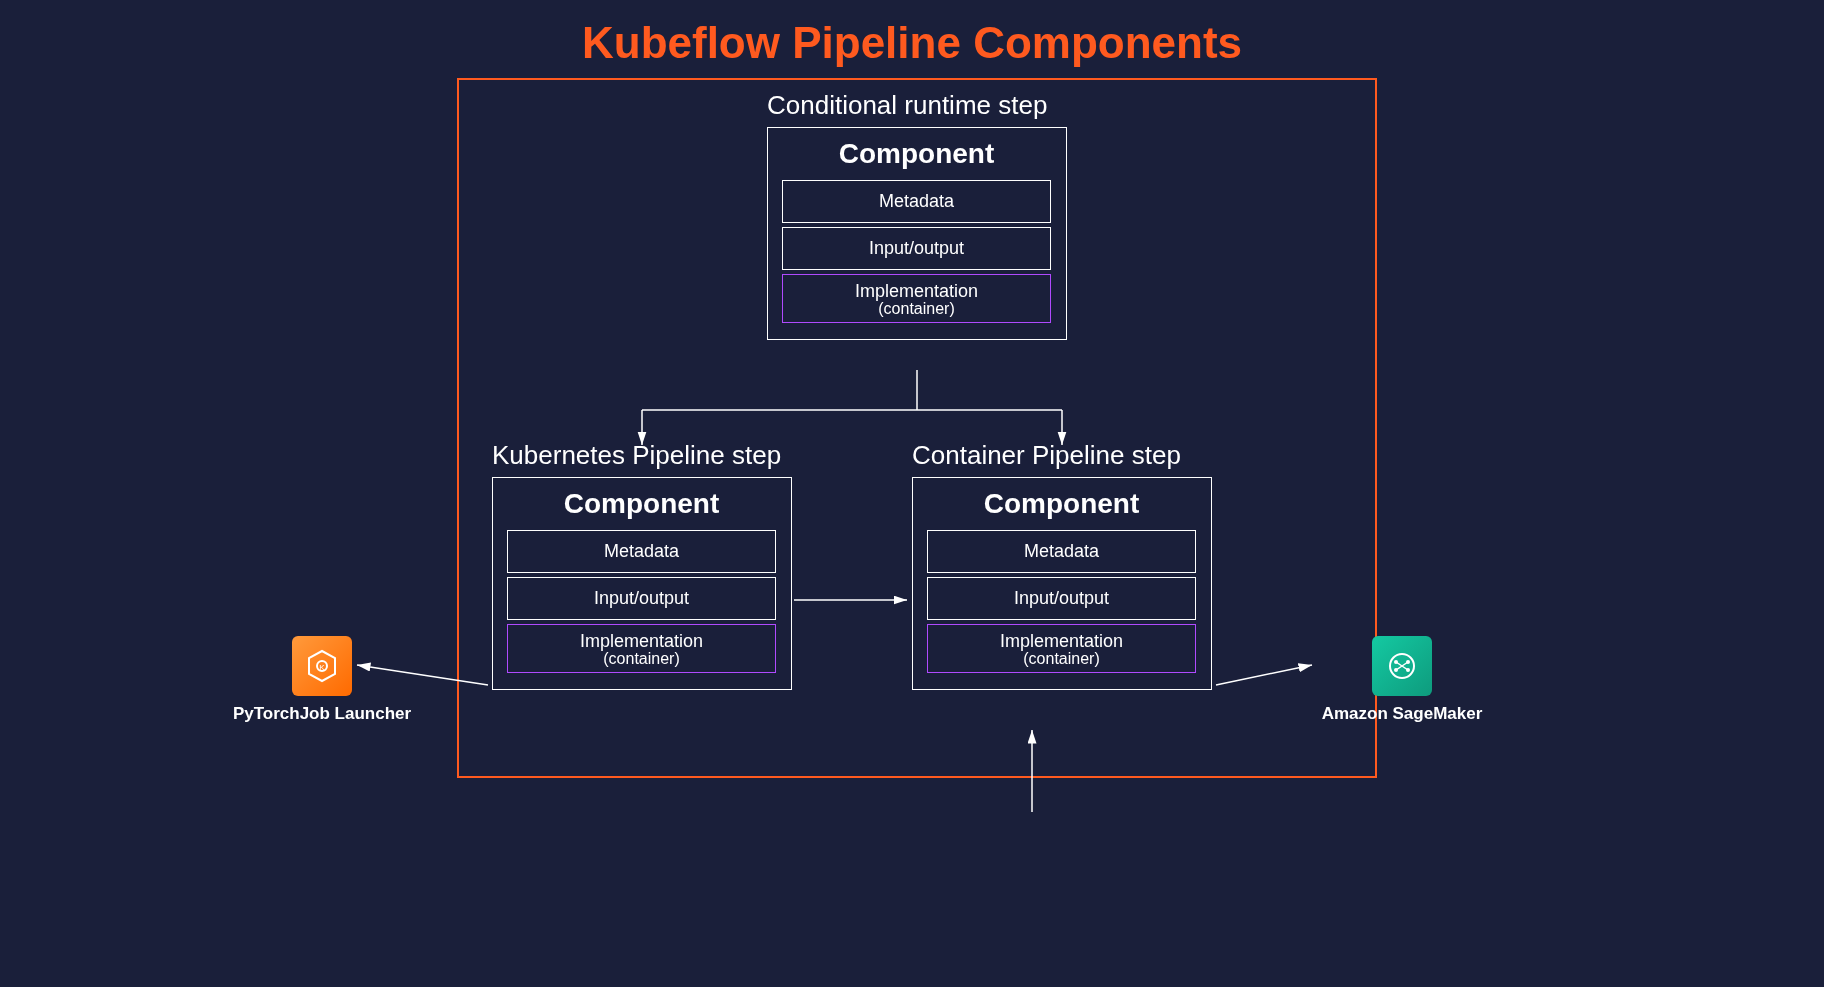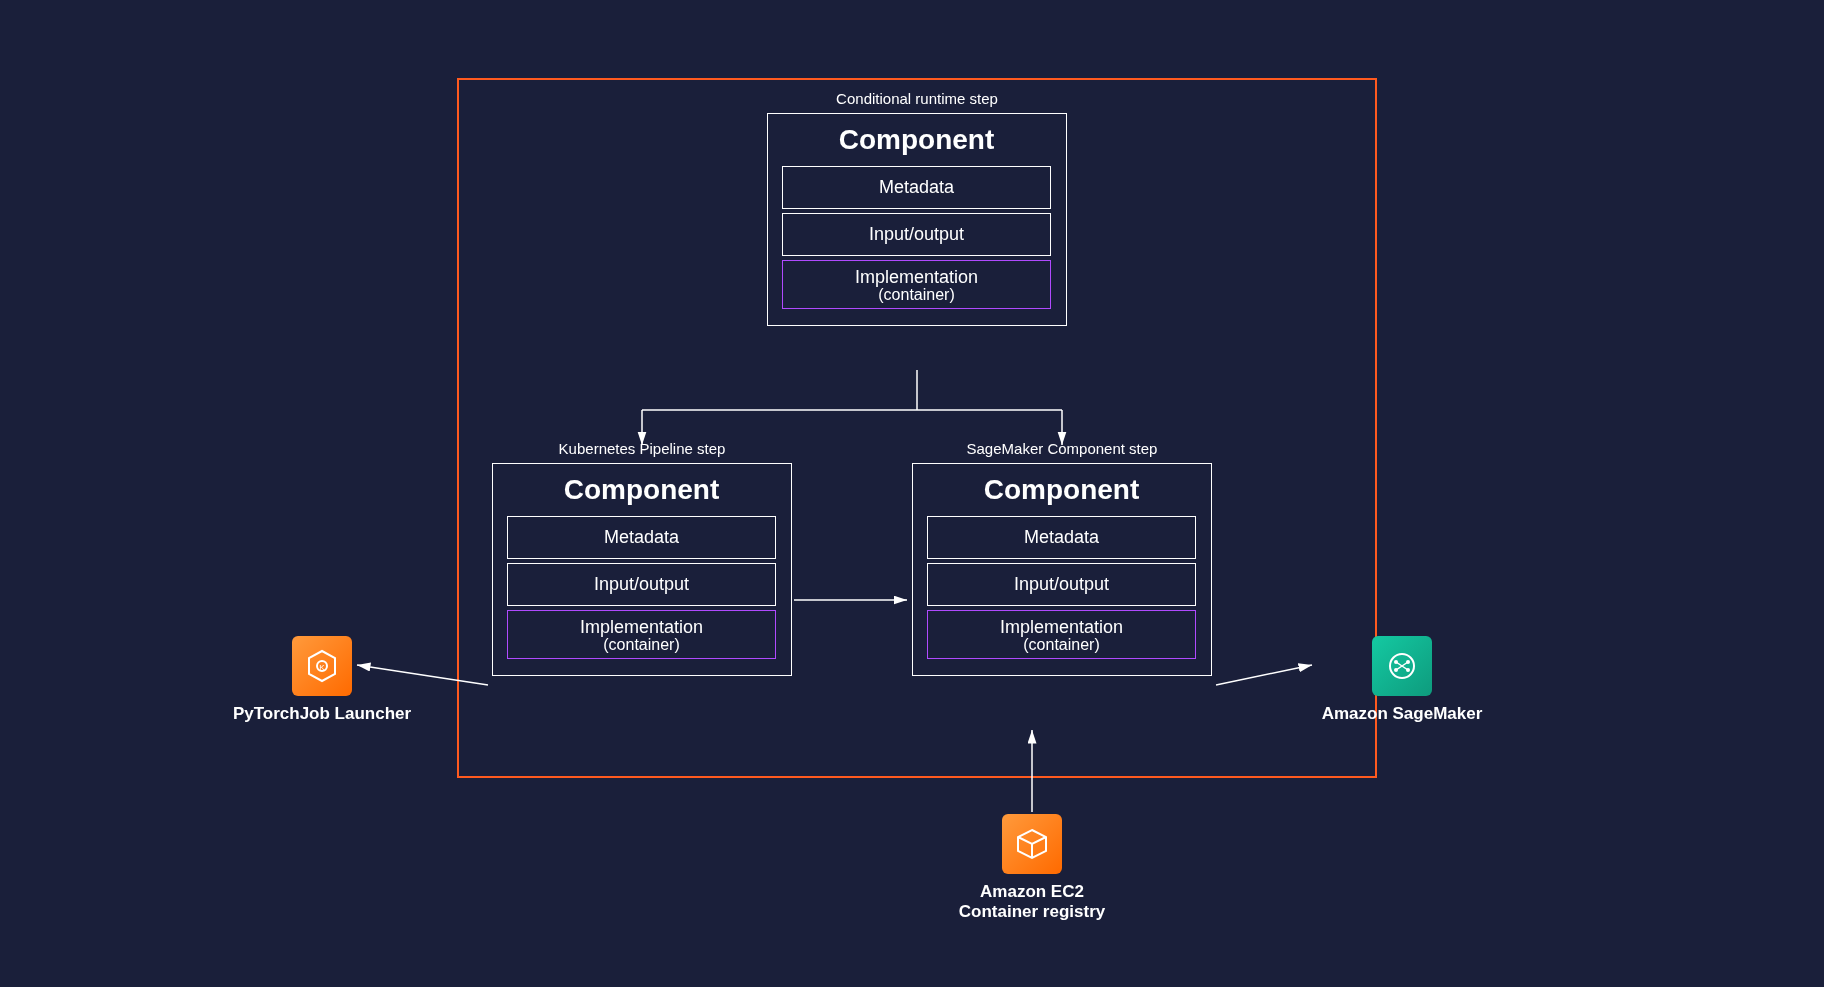--- a/index.html
+++ b/index.html
@@ -32,22 +32,21 @@
   .orange-box {
     position: absolute;
     left: 295px;
     top: 78px;
     width: 920px;
     height: 700px;
     border: 2px solid #ff5a1f;
   }
 
   .step-label {
-    font-size: 15px;
-    text-align: center;
+    font-size: 26px;
     margin-bottom: 6px;
     font-weight: 400;
   }
   .component-box {
     border: 1.5px solid #ffffff;
     padding: 10px 15px 16px 14px;
     width: 290px;
   }
   .component-title {
     font-size: 28px;
@@ -106,20 +105,21 @@
   svg.arrows {
     position:absolute; left:0; top:0; width:1500px; height:987px;
     pointer-events:none;
   }
 </style>
 </head>
 <body>
 
 <div class="canvas">
 
+  <div class="title">Kubeflow Pipeline Components</div>
 
   <div class="orange-box"></div>
 
   <div class="step-top">
     <div class="step-label">Conditional runtime step</div>
     <div class="component-box">
       <div class="component-title">Component</div>
       <div class="inner-box">Metadata</div>
       <div class="inner-box">Input/output</div>
       <div class="inner-box impl">
@@ -136,21 +136,21 @@
       <div class="inner-box">Metadata</div>
       <div class="inner-box">Input/output</div>
       <div class="inner-box impl">
         <span>Implementation</span>
         <span class="sub">(container)</span>
       </div>
     </div>
   </div>
 
   <div class="step-right">
-    <div class="step-label">SageMaker Component step</div>
+    <div class="step-label">Container Pipeline step</div>
     <div class="component-box">
       <div class="component-title">Component</div>
       <div class="inner-box">Metadata</div>
       <div class="inner-box">Input/output</div>
       <div class="inner-box impl">
         <span>Implementation</span>
         <span class="sub">(container)</span>
       </div>
     </div>
   </div>
@@ -174,31 +174,20 @@
           <circle cx="24" cy="14" r="2" fill="#fff"></circle>
         <circle cx="12" cy="22" r="2" fill="#fff"></circle>
           <circle cx="24" cy="22" r="2" fill="#fff"></circle>
         <line x1="12" y1="14" x2="24" y2="22" stroke="#fff" stroke-width="1.5"></line>
         <line x1="24" y1="14" x2="12" y2="22" stroke="#fff" stroke-width="1.5"></line>
       </svg>
     </div>
     <div class="label">Amazon SageMaker</div>
   </div>
 
-  <div class="ext ext-bottom">
-    <div class="icon icon-orange">
-      <svg width="36" height="36" viewBox="0 0 36 36">
-        <polygon points="18,4 32,11 32,25 18,32 4,25 4,11" fill="none" stroke="#fff" stroke-width="2"></polygon>
-        <polyline points="4,11 18,18 32,11" fill="none" stroke="#fff" stroke-width="2"></polyline>
-        <line x1="18" y1="18" x2="18" y2="32" stroke="#fff" stroke-width="2"></line>
-      </svg>
-    </div>
-    <div class="label">Amazon EC2</div>
-    <div class="label">Container registry</div>
-  </div>
 
   <svg class="arrows">
     <defs>
       <marker id="ah" markerWidth="10" markerHeight="10" refX="9" refY="3" orient="auto" markerUnits="strokeWidth">
         <path d="M0,0 L0,6 L9,3 z" fill="#ffffff"></path>
       </marker>
     </defs>
 
     <line x1="755" y1="370" x2="755" y2="410" stroke="#fff" stroke-width="1.5"></line>
     <line x1="480" y1="410" x2="900" y2="410" stroke="#fff" stroke-width="1.5"></line>

